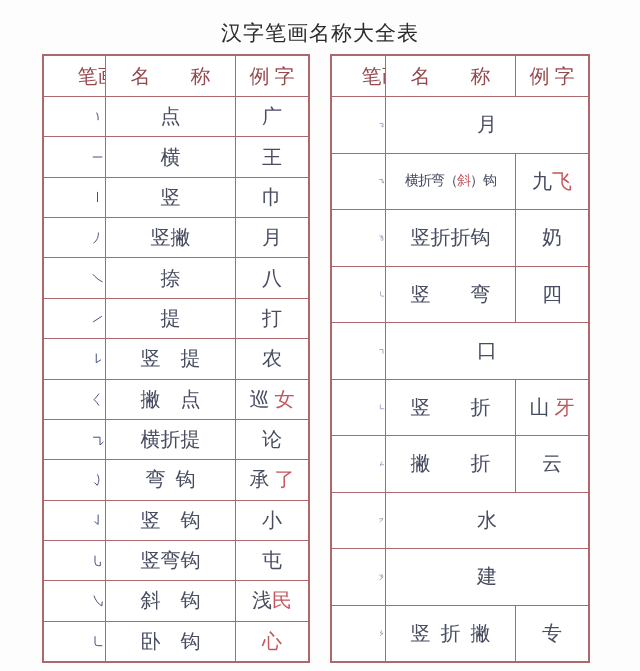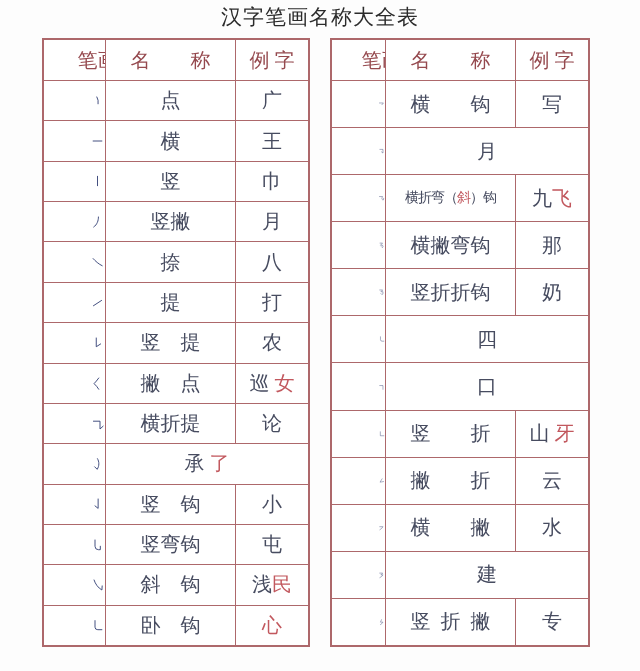--- a/index.html
+++ b/index.html
@@ -1,21 +1,21 @@
 <!DOCTYPE html>
 <html><head>
 <meta charset="utf-8">
 <style>
   :root{
     --bd:#ad686b; --hd:#95494e; --rd:#c2585e; --bl:#3e4a7c; --tx:#474c60; --ti:#2b2b2b; --bg:#fdfdfd;
   }
   *{margin:0;padding:0;box-sizing:border-box;}
   html,body{width:640px;height:671px;overflow:hidden;background:var(--bg);
     font-family:"Liberation Serif","DejaVu Serif",serif;}
-  .title{margin-top:4px;text-align:center;font-size:21px;line-height:26px;color:var(--ti);
+  .title{margin-top:20px;text-align:center;font-size:21px;line-height:26px;color:var(--ti);
     letter-spacing:1px;}
   .tables{display:flex;margin:8px 0 0 42px;gap:20px;}
   .tbl{width:268px;height:609px;border:2px solid var(--bd);display:flex;flex-direction:column;background:#fff;}
   .tbl.right{width:260px;}
   .row{display:flex;flex:1;border-top:1.6px solid var(--bd);min-height:0;}
   .row.hdr{flex:0 0 40px;border-top:none;}
   .cell{display:flex;align-items:center;justify-content:center;border-left:1.6px solid var(--bd);
     overflow:hidden;}
   .cell:first-child{border-left:none;padding-left:46px;}
   .c1{flex:0 0 61px;}
@@ -120,20 +120,21 @@
         </div>
         <div class="cell c2 name-cell"><span>横折提</span></div>
         <div class="cell c3 example-cell"><span>论</span></div>
       </div>
       <div class="row">
         <div class="cell c1 stroke-cell">
           <svg viewBox="0 0 48 48" width="36" height="36" class="stroke">
             <path d="M24 7 C30 17 30 30 23 41 L15 33" fill="none" stroke="currentColor" stroke-width="3.1" stroke-linecap="round" stroke-linejoin="round"></path>
           </svg>
         </div>
+        <div class="cell c2 name-cell"><span>弯  钩</span></div>
         <div class="cell c3 example-cell"><span>承 </span><span class="red">了</span></div>
       </div>
       <div class="row">
         <div class="cell c1 stroke-cell">
           <svg viewBox="0 0 48 48" width="36" height="36" class="stroke">
             <path d="M26 8 L26 38 L16 30" fill="none" stroke="currentColor" stroke-width="3.1" stroke-linecap="round" stroke-linejoin="round"></path>
           </svg>
         </div>
         <div class="cell c2 name-cell"><span>竖　钩</span></div>
         <div class="cell c3 example-cell"><span>小</span></div>
@@ -165,70 +166,53 @@
         <div class="cell c2 name-cell"><span>卧　钩</span></div>
         <div class="cell c3 example-cell"><span class="red">心</span></div>
       </div>
     </div>
   <div class="tbl right">
     <div class="row hdr">
       <div class="cell c1 hcell">笔画</div>
       <div class="cell c2 hcell">名　　称</div>
       <div class="cell c3 hcell">例 字</div>
     </div>
-  <div class="row">
-        <div class="cell c1 stroke-cell">
-          <svg viewBox="0 0 48 48" width="36" height="36" class="stroke">
-            <path d="M10 17 L37 17 L27 29" fill="none" stroke="currentColor" stroke-width="3.1" stroke-linecap="round" stroke-linejoin="round"></path>
-          </svg>
-        </div>
-        <div class="cell c2 name-cell"><span>横　　钩</span></div>
-        <div class="cell c3 example-cell"><span>写</span></div>
-      </div>
       <div class="row">
         <div class="cell c1 stroke-cell">
           <svg viewBox="0 0 48 48" width="36" height="36" class="stroke">
             <path d="M13 13 L34 13 L34 38 L24 30" fill="none" stroke="currentColor" stroke-width="3.1" stroke-linecap="round" stroke-linejoin="round"></path>
           </svg>
         </div>
         <div class="cell c3 example-cell"><span>月</span></div>
       </div>
       <div class="row">
         <div class="cell c1 stroke-cell">
           <svg viewBox="0 0 48 48" width="36" height="36" class="stroke">
             <path d="M10 14 L31 14 C28 21 25 29 28 33 Q31 38 37 37 L39 26" fill="none" stroke="currentColor" stroke-width="3.1" stroke-linecap="round" stroke-linejoin="round"></path>
           </svg>
         </div>
         <div class="cell c2 name-cell tight"><span>横折弯（</span><span class="red">斜</span><span>）钩</span></div>
         <div class="cell c3 example-cell"><span>九</span><span class="red">飞</span></div>
       </div>
       <div class="row">
         <div class="cell c1 stroke-cell">
           <svg viewBox="0 0 48 48" width="36" height="36" class="stroke">
-            <path d="M14 11 L31 11 L17 26 L31 26 Q38 34 30 42 L24 36" fill="none" stroke="currentColor" stroke-width="3.1" stroke-linecap="round" stroke-linejoin="round"></path>
-          </svg>
-        </div>
-        <div class="cell c2 name-cell"><span>横撇弯钩</span></div>
-        <div class="cell c3 example-cell"><span>那</span></div>
-      </div>
-      <div class="row">
-        <div class="cell c1 stroke-cell">
-          <svg viewBox="0 0 48 48" width="36" height="36" class="stroke">
             <path d="M12 10 L32 10 L20 22 L34 22 L34 33 Q34 41 26 41 L20 35" fill="none" stroke="currentColor" stroke-width="3.1" stroke-linecap="round" stroke-linejoin="round"></path>
           </svg>
         </div>
         <div class="cell c2 name-cell"><span>竖折折钩</span></div>
         <div class="cell c3 example-cell"><span>奶</span></div>
       </div>
       <div class="row">
         <div class="cell c1 stroke-cell">
           <svg viewBox="0 0 48 48" width="36" height="36" class="stroke">
             <path d="M17 9 L17 28 Q17 39 28 39 L40 39" fill="none" stroke="currentColor" stroke-width="3.1" stroke-linecap="round" stroke-linejoin="round"></path>
           </svg>
         </div>
+        <div class="cell c2 name-cell"><span>竖　　弯</span></div>
         <div class="cell c3 example-cell"><span>四</span></div>
       </div>
       <div class="row">
         <div class="cell c1 stroke-cell">
           <svg viewBox="0 0 48 48" width="36" height="36" class="stroke">
             <path d="M12 14 L34 14 L34 40" fill="none" stroke="currentColor" stroke-width="3.1" stroke-linecap="round" stroke-linejoin="round"></path>
           </svg>
         </div>
         <div class="cell c3 example-cell"><span>口</span></div>
       </div>
@@ -249,21 +233,20 @@
         </div>
         <div class="cell c2 name-cell"><span>撇　　折</span></div>
         <div class="cell c3 example-cell"><span>云</span></div>
       </div>
       <div class="row">
         <div class="cell c1 stroke-cell">
           <svg viewBox="0 0 48 48" width="36" height="36" class="stroke">
             <path d="M12 15 L34 15 Q27 28 13 36" fill="none" stroke="currentColor" stroke-width="3.1" stroke-linecap="round" stroke-linejoin="round"></path>
           </svg>
         </div>
-        <div class="cell c2 name-cell"><span>横　　撇</span></div>
         <div class="cell c3 example-cell"><span>水</span></div>
       </div>
       <div class="row">
         <div class="cell c1 stroke-cell">
           <svg viewBox="0 0 48 48" width="36" height="36" class="stroke">
             <path d="M12 11 L32 11 L20 23 L34 23 Q28 35 13 42" fill="none" stroke="currentColor" stroke-width="3.1" stroke-linecap="round" stroke-linejoin="round"></path>
           </svg>
         </div>
         <div class="cell c3 example-cell"><span>建</span></div>
       </div>

